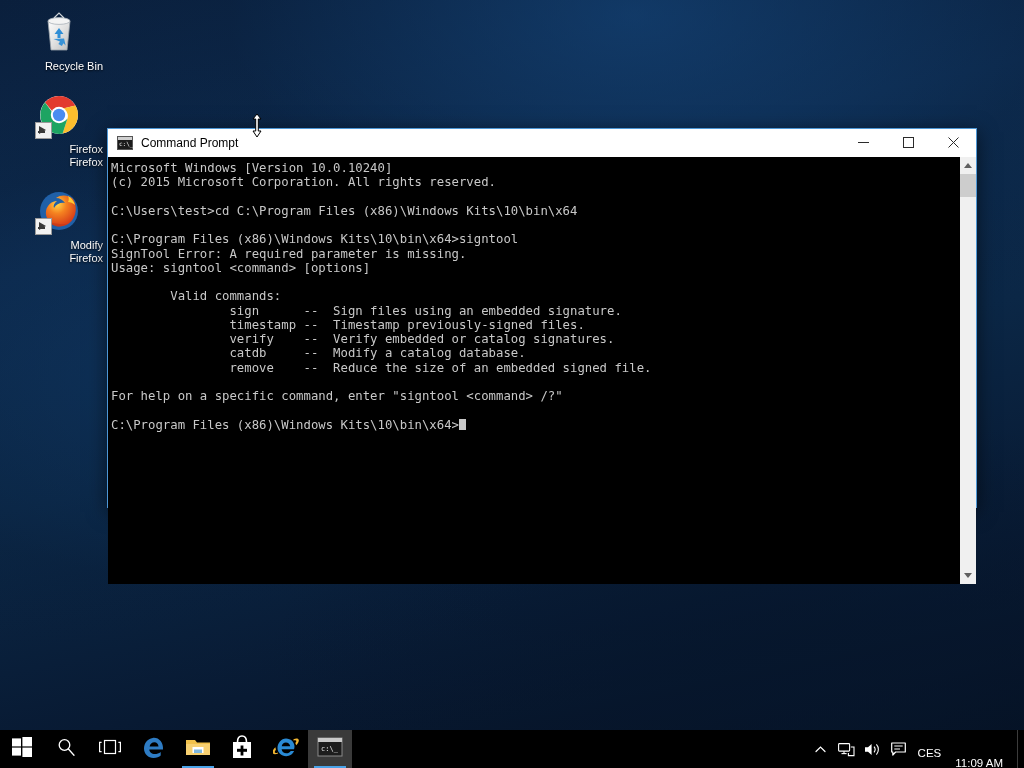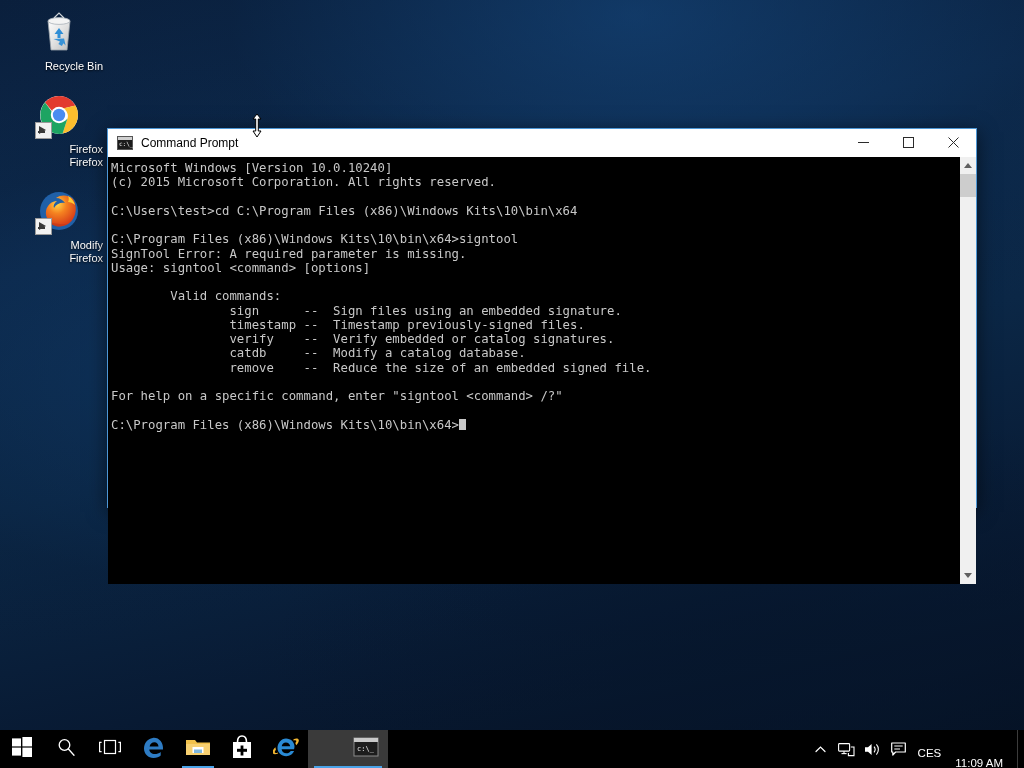--- a/index.html
+++ b/index.html
@@ -235,21 +235,21 @@
   .tb-item {
     width: 44px;
     height: 38px;
     display: flex;
     align-items: center;
     justify-content: center;
     position: relative;
     cursor: default;
   }
   .tb-item.start { width: 44px; }
-  .tb-item.active-app { background: #3a3a3a; padding-left: 36px; }
+  .tb-item.active-app { background: #3a3a3a; }
   .tb-item .underline {
     position: absolute;
     bottom: 0;
     left: 6px;
     right: 6px;
     height: 2px;
     background: #4aa3e8;
   }
   .tray {
     position: absolute;

